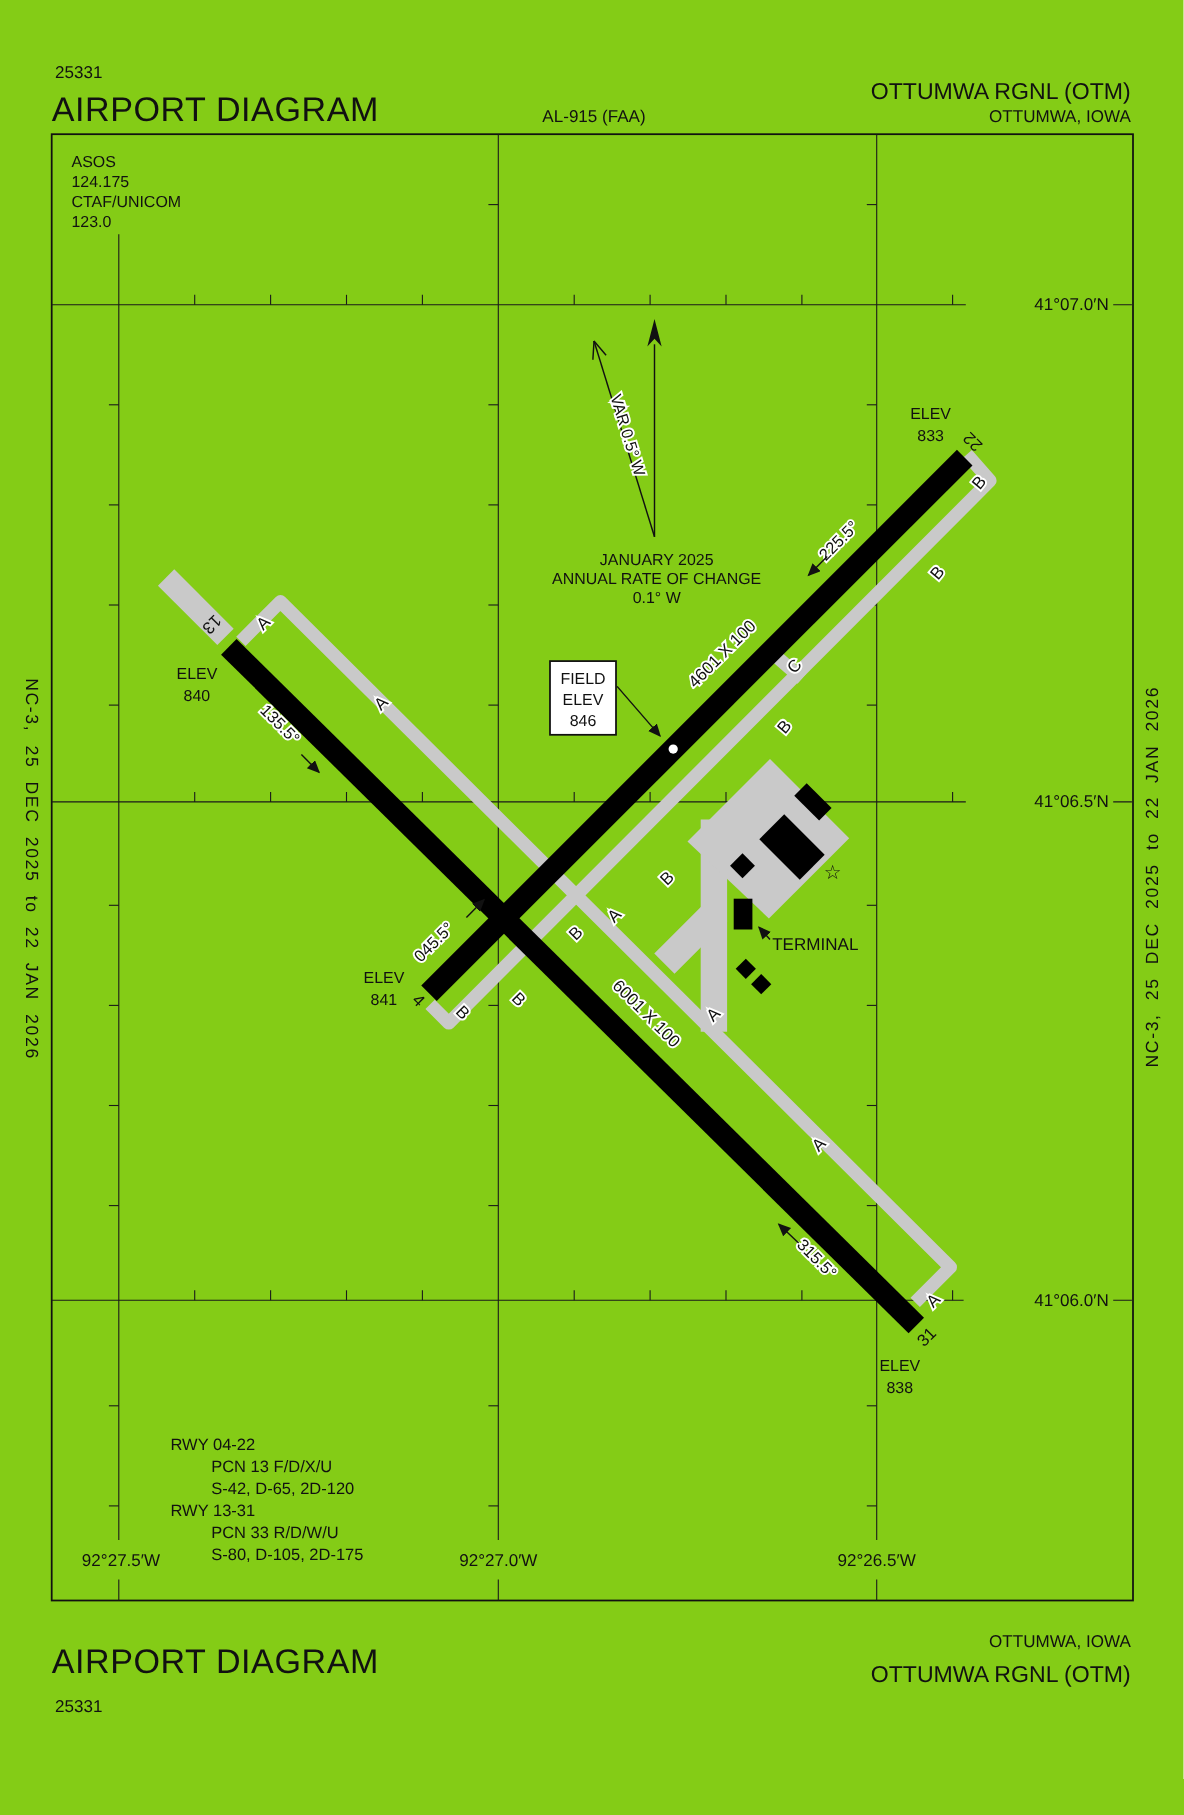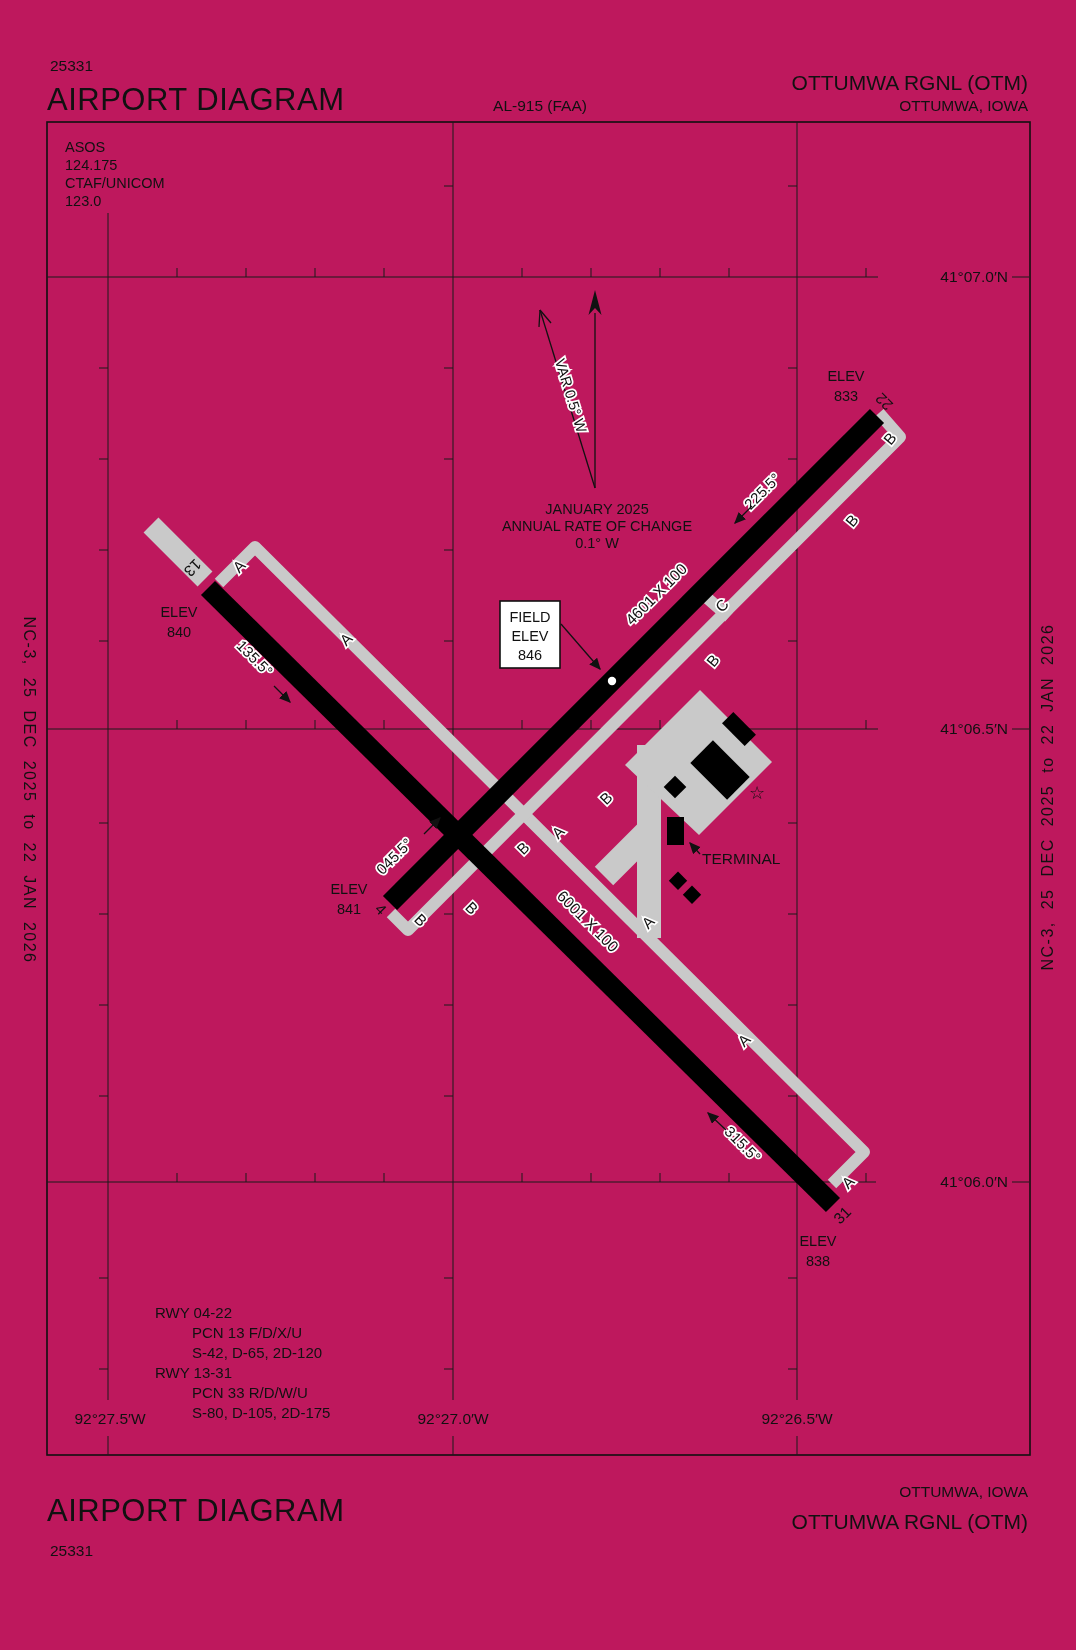--- a/index.html
+++ b/index.html
@@ -1,16 +1,16 @@
 <!DOCTYPE html>
 <html><head>
 <meta charset="utf-8">
 <style>
   html,body{margin:0;padding:0;background:#fff;}
-  .page{position:relative;width:1076px;height:1650px;background:#be185d;overflow:hidden;}
+  .page{position:relative;width:1076px;height:1650px;background:#84cc16;overflow:hidden;}
   svg{position:absolute;left:0;top:0;}
   svg text{font-family:"Liberation Sans", sans-serif;fill:#111;}
   .halo{paint-order:stroke;stroke:#ffffff;stroke-width:3.5px;}
   .margindate{font-size:16px;letter-spacing:1.5px;word-spacing:6px;}
 </style>
 </head>
 <body>
 
 <div class="page">
 <svg width="1076" height="1650" viewBox="0 0 1076 1650">

